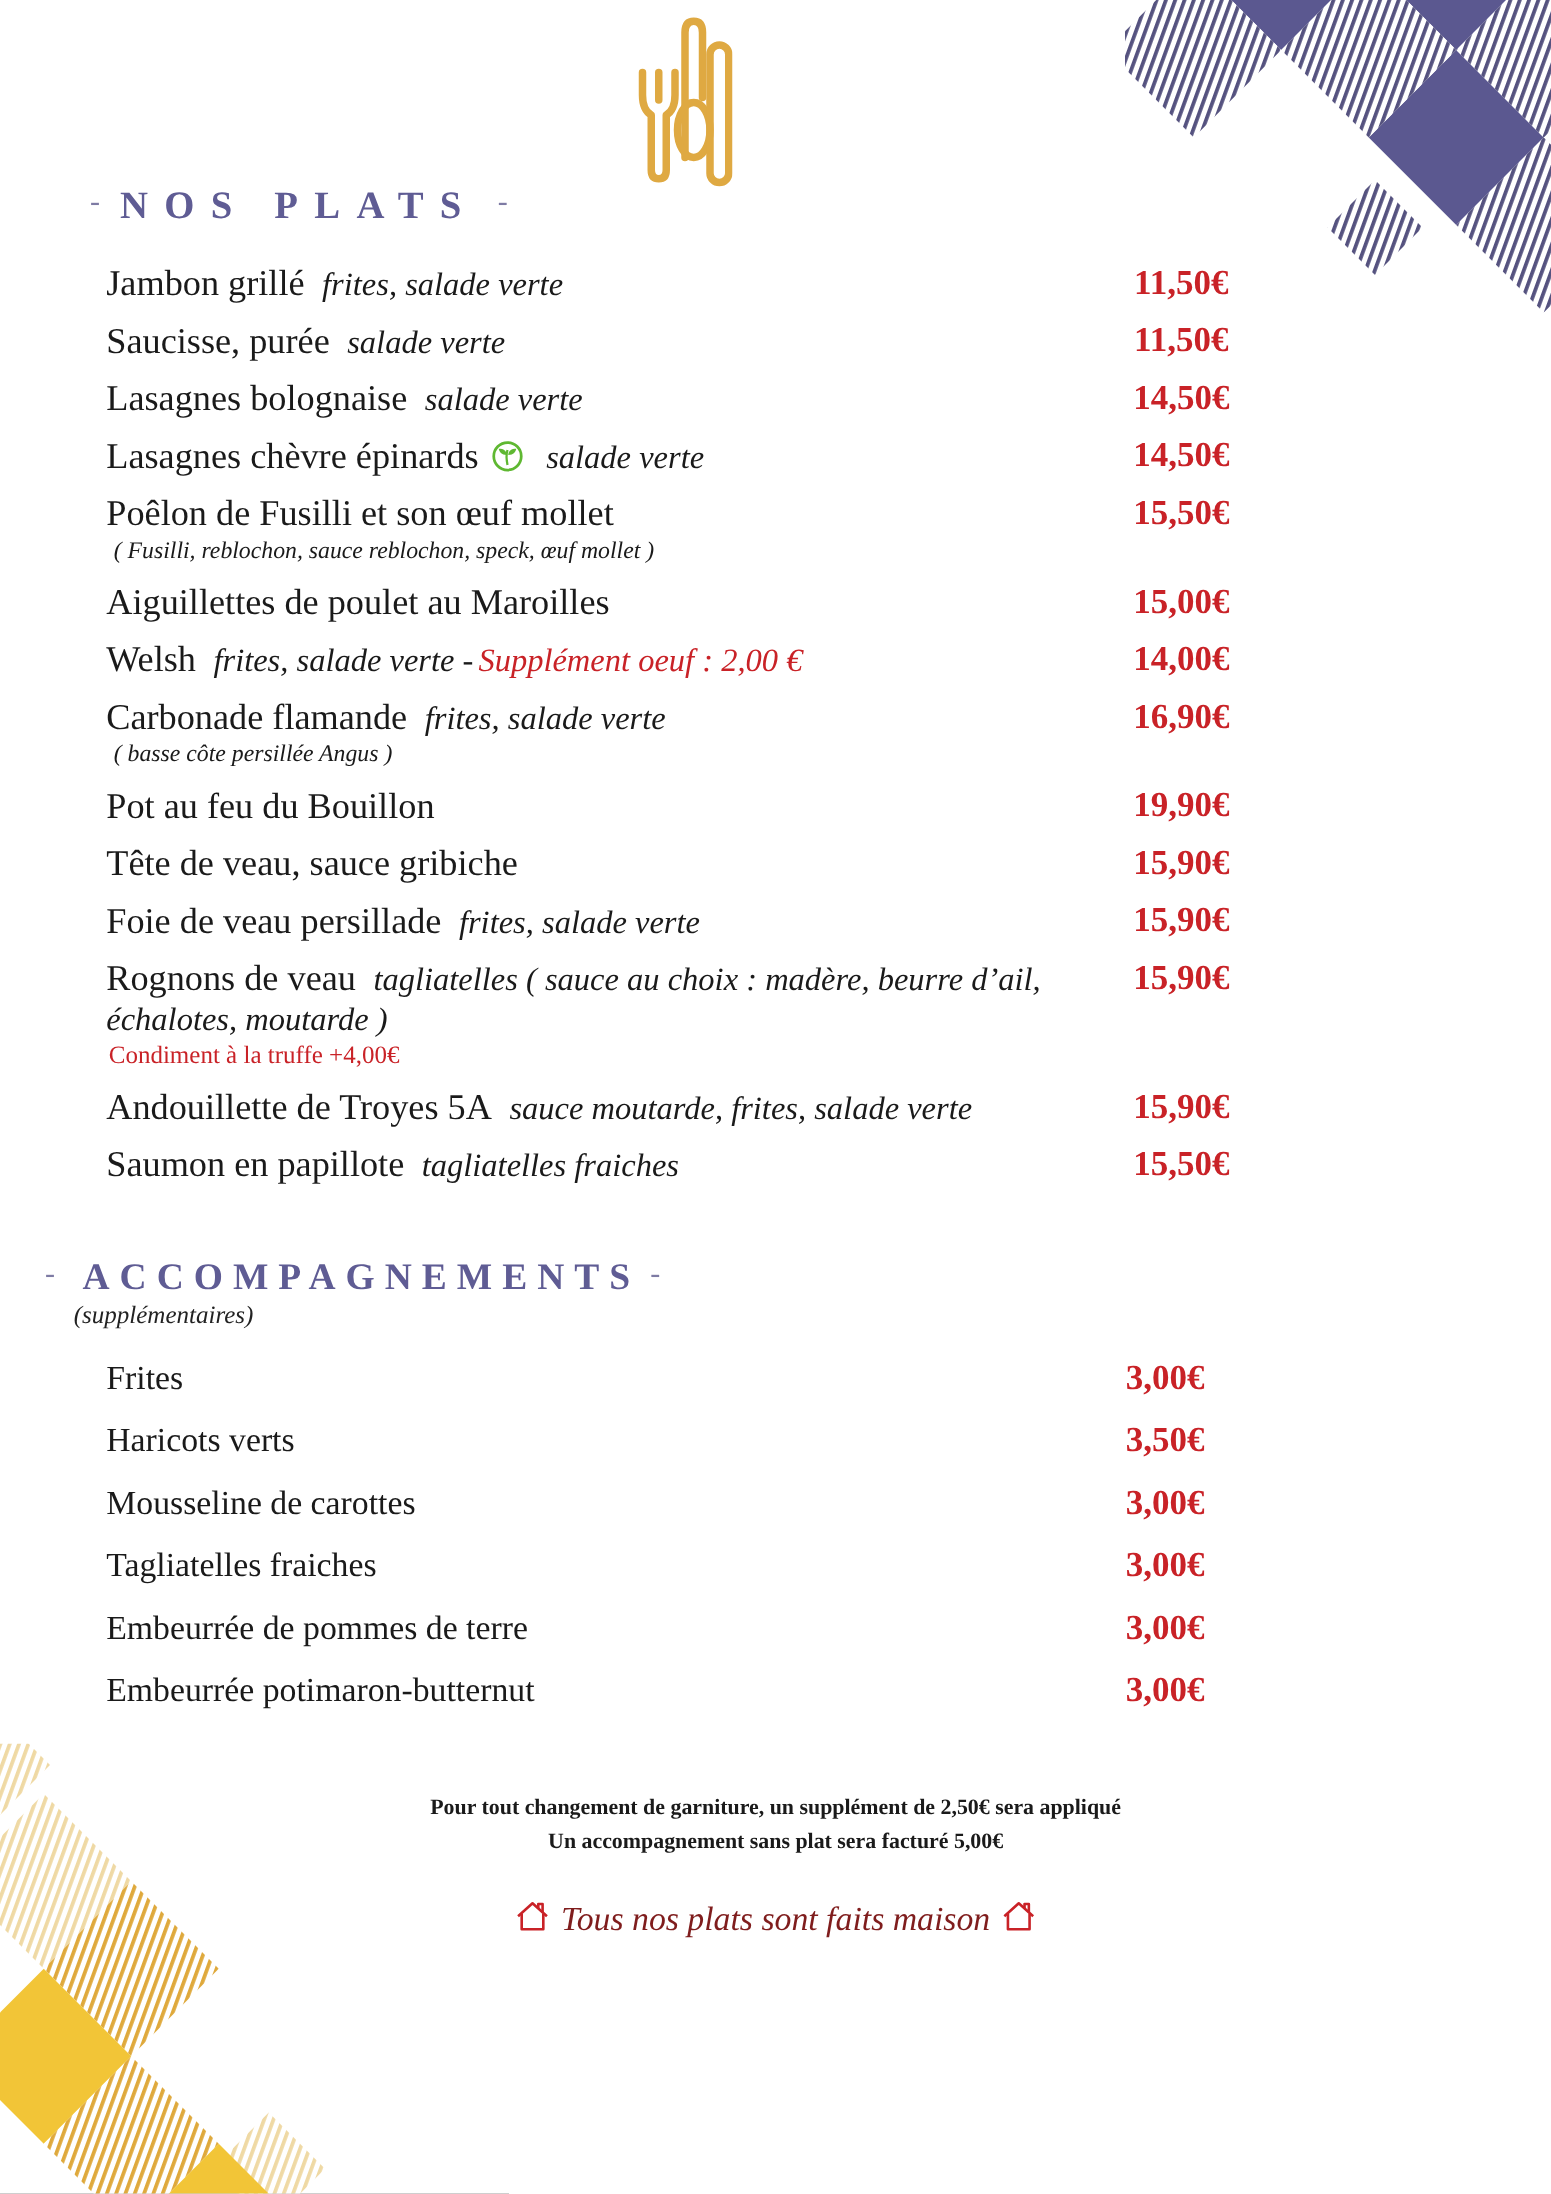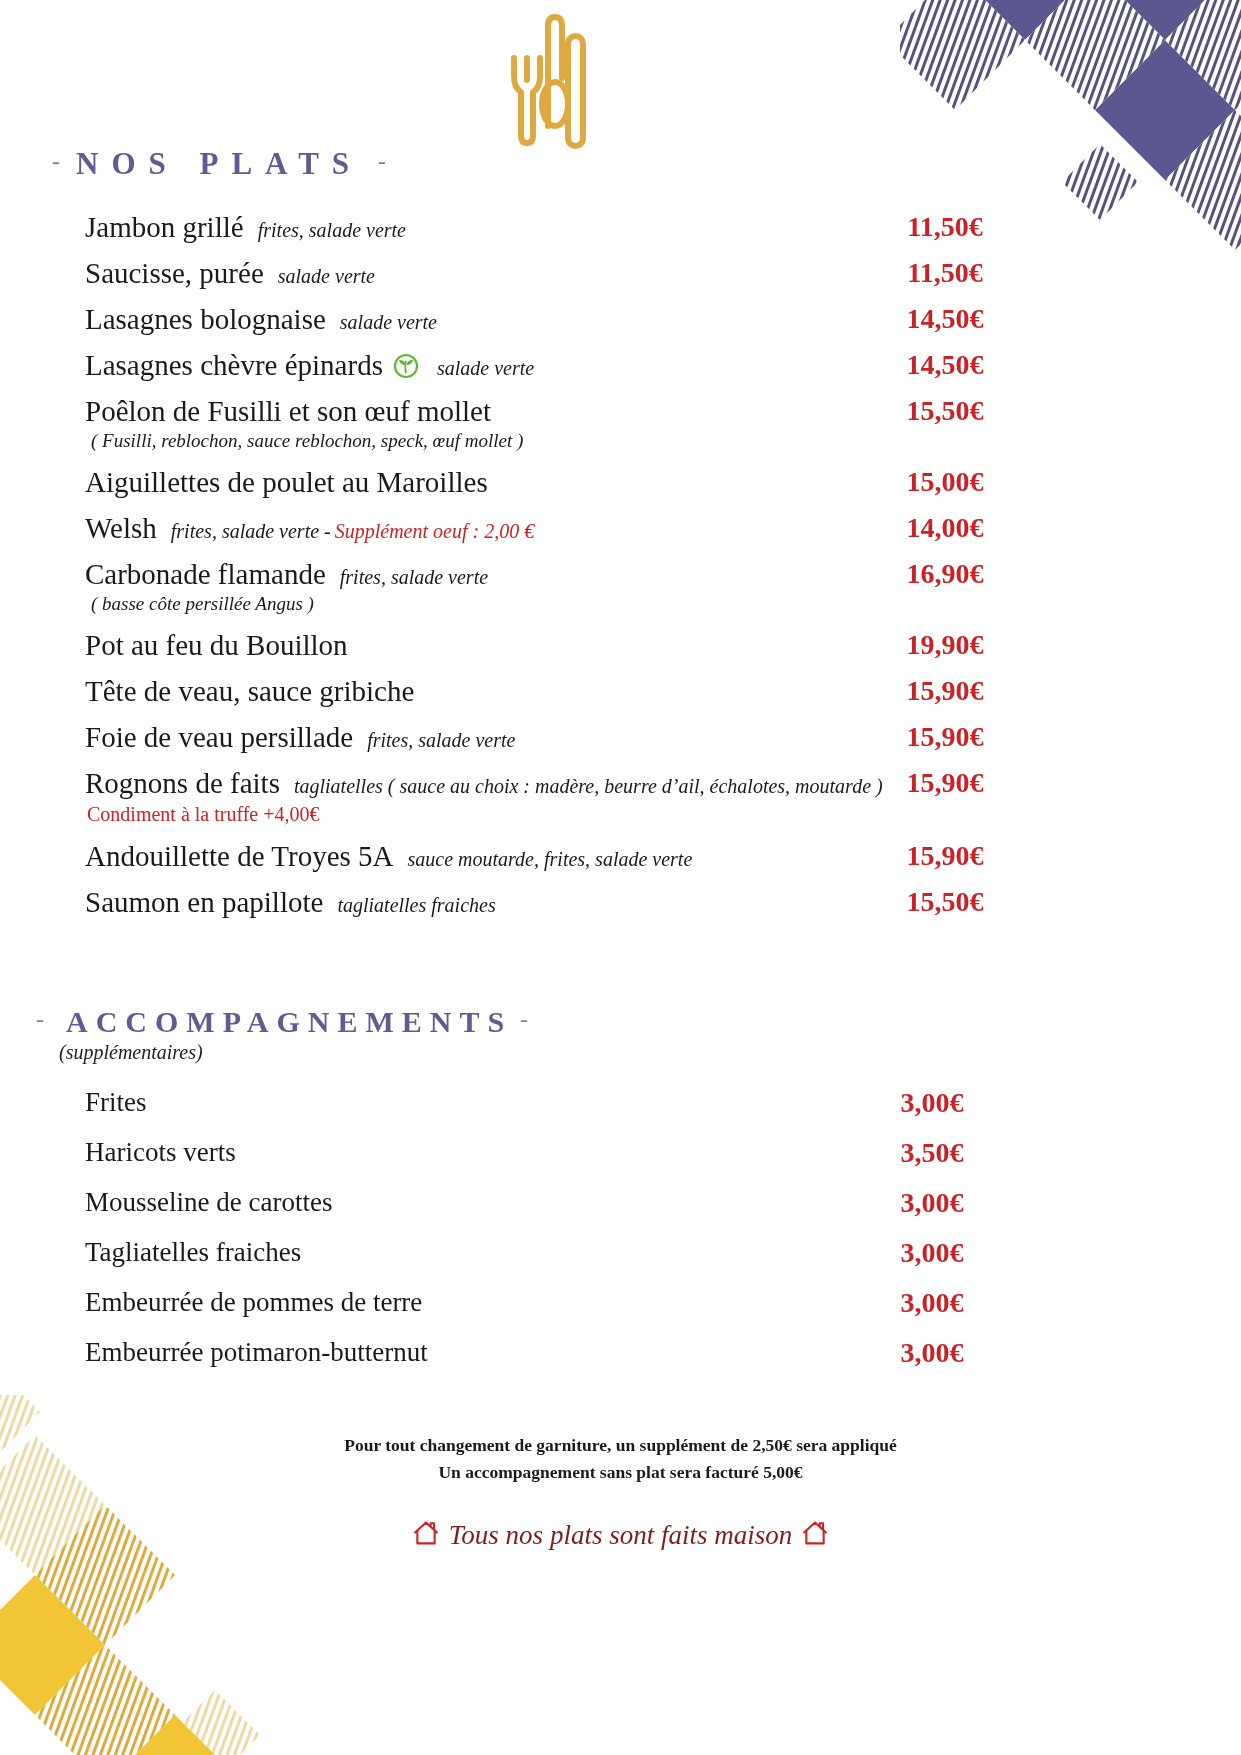--- a/index.html
+++ b/index.html
@@ -18,32 +18,32 @@
   
   .logo{position:absolute;top:8px;left:506px;}
   
   .sec-title{color:#5F5C94;font-weight:bold;white-space:nowrap;}
   .sec-title .dash{font-size:24px;color:#7E7BA4;vertical-align:5px;font-weight:normal;}
   .sec-title .t-text{letter-spacing:13px;margin:0 16px;font-size:31px;}
   .sec-title.accomp-title .t-text{letter-spacing:8px;font-size:30px;margin:0 8px 0 22px;}
   .sec-subtitle{font-style:italic;font-size:20px;padding-left:59px;margin-top:2px;color:#222;}
   
   .section-plats{position:absolute;top:146px;left:0;right:0;}
-  .section-plats .sec-title{padding-left:52px;}
+  .section-plats .sec-title{padding-left:72px;}
   .section-accomp{position:absolute;top:1005px;left:0;right:0;}
   .section-accomp .sec-title{padding-left:36px;}
   .menu-list{margin:28px 236px 0 85px;}
   .accomp-list{margin:22px 249px 0 85px;}
   
   .row{display:flex;justify-content:space-between;align-items:flex-start;margin-bottom:11px;}
   .accomp-list .row{margin-bottom:17px;}
   .item-main{flex:1;}
   .item-name{font-size:29px;line-height:35px;font-family:Liberation Serif, serif;}
   .accomp-list .item-name{font-size:27px;line-height:32px;}
-  .item-desc{font-size:20px;font-style:italic;margin-left:14px;}
+  .item-desc{font-size:26px;font-style:italic;margin-left:14px;}
   .item-desc.red{color:#C92227;margin-left:4px;}
   .item-sub{font-size:19px;font-style:italic;margin:1px 0 2px 6px;}
   .item-note{font-size:20px;color:#C92227;margin:2px 0 2px 2px;}
   .item-price{width:120px;text-align:center;font-size:28px;font-weight:bold;color:#C92227;white-space:nowrap;padding-top:1px;}
   .veg{margin:0 4px 0 10px;vertical-align:-4px;}
   
   .footer{position:absolute;top:1432px;left:0;right:0;text-align:center;}
   .notice{font-weight:bold;font-size:17.5px;line-height:27px;margin:0;}
   .tagline{margin-top:32px;color:#7f1d1d;font-style:italic;font-size:27px;}
   .tagline .house{vertical-align:-4px;margin:0 8px;}
@@ -176,21 +176,21 @@
           <div class="item-price">15,90€</div>
         </div>
         <div class="row">
           <div class="item-main">
             <div class="item-line"><span class="item-name">Foie de veau persillade</span><span class="item-desc">frites, salade verte</span></div>
           </div>
           <div class="item-price">15,90€</div>
         </div>
         <div class="row">
           <div class="item-main">
-            <div class="item-line"><span class="item-name">Rognons de faits</span><span class="item-desc">tagliatelles ( sauce au choix : madère, beurre d’ail, échalotes, moutarde )</span></div>
+            <div class="item-line"><span class="item-name">Rognons de veau</span><span class="item-desc">tagliatelles ( sauce au choix : madère, beurre d’ail, échalotes, moutarde )</span></div>
             <div class="item-note">Condiment à la truffe +4,00€</div>
           </div>
           <div class="item-price">15,90€</div>
         </div>
         <div class="row">
           <div class="item-main">
             <div class="item-line"><span class="item-name">Andouillette de Troyes 5A</span><span class="item-desc">sauce moutarde, frites, salade verte</span></div>
           </div>
           <div class="item-price">15,90€</div>
         </div>

